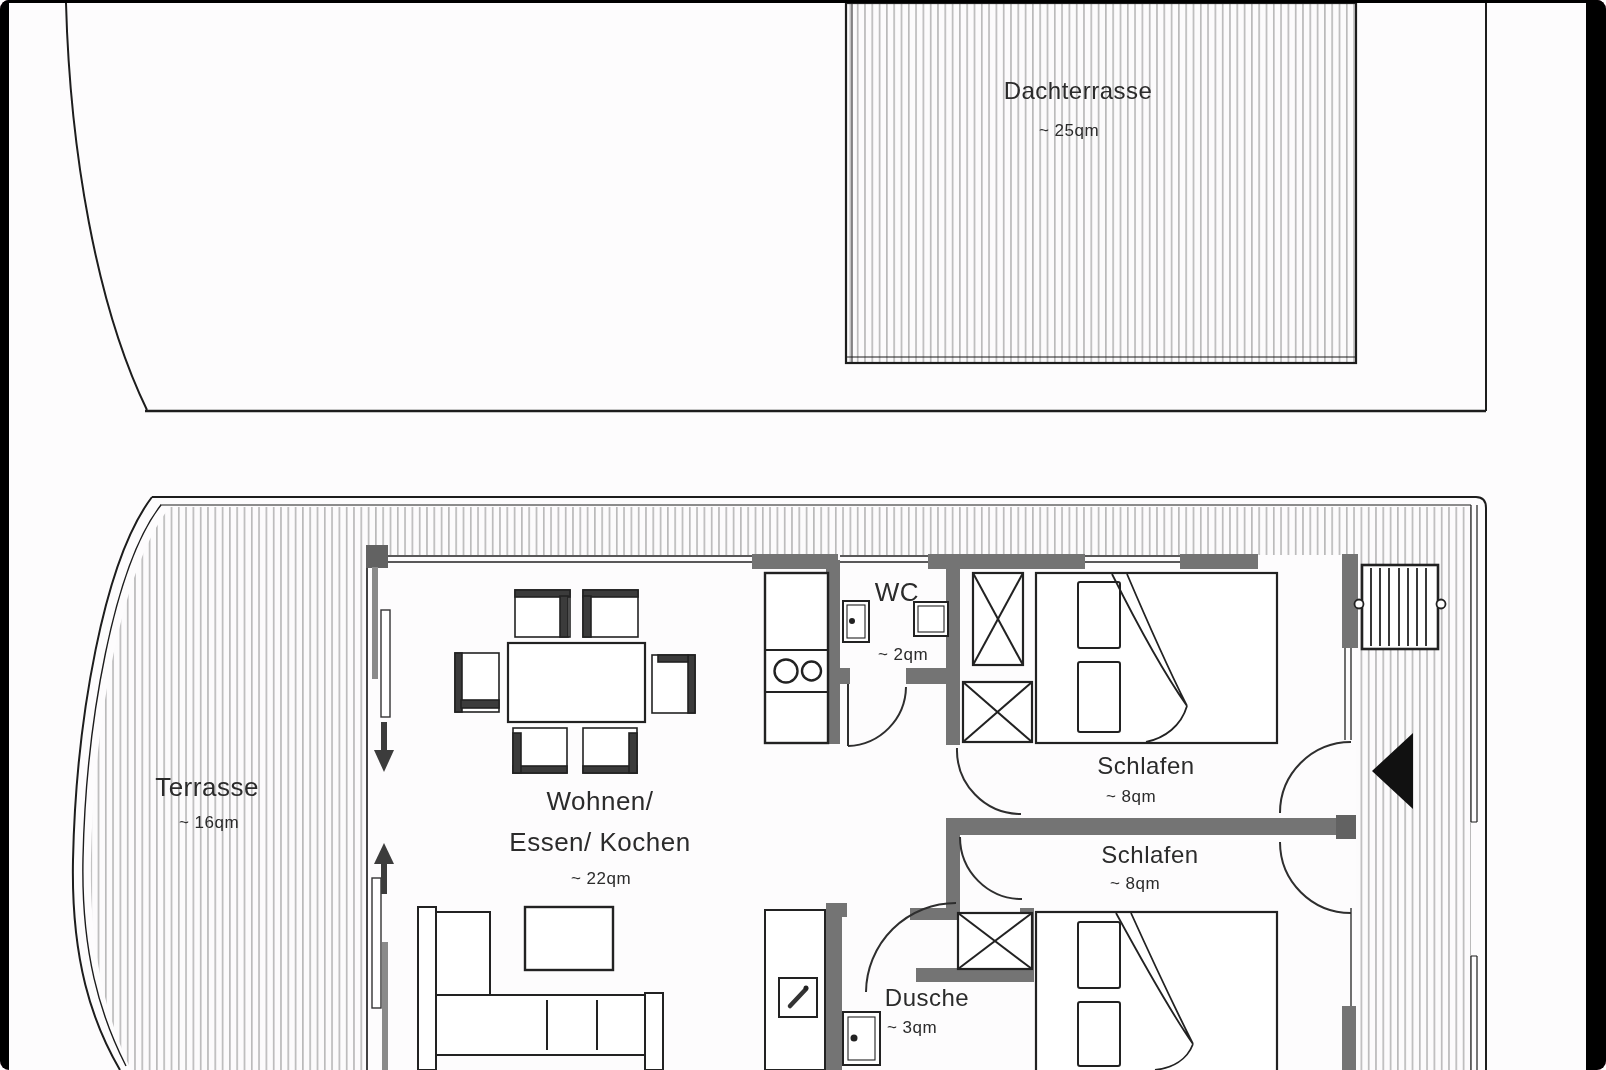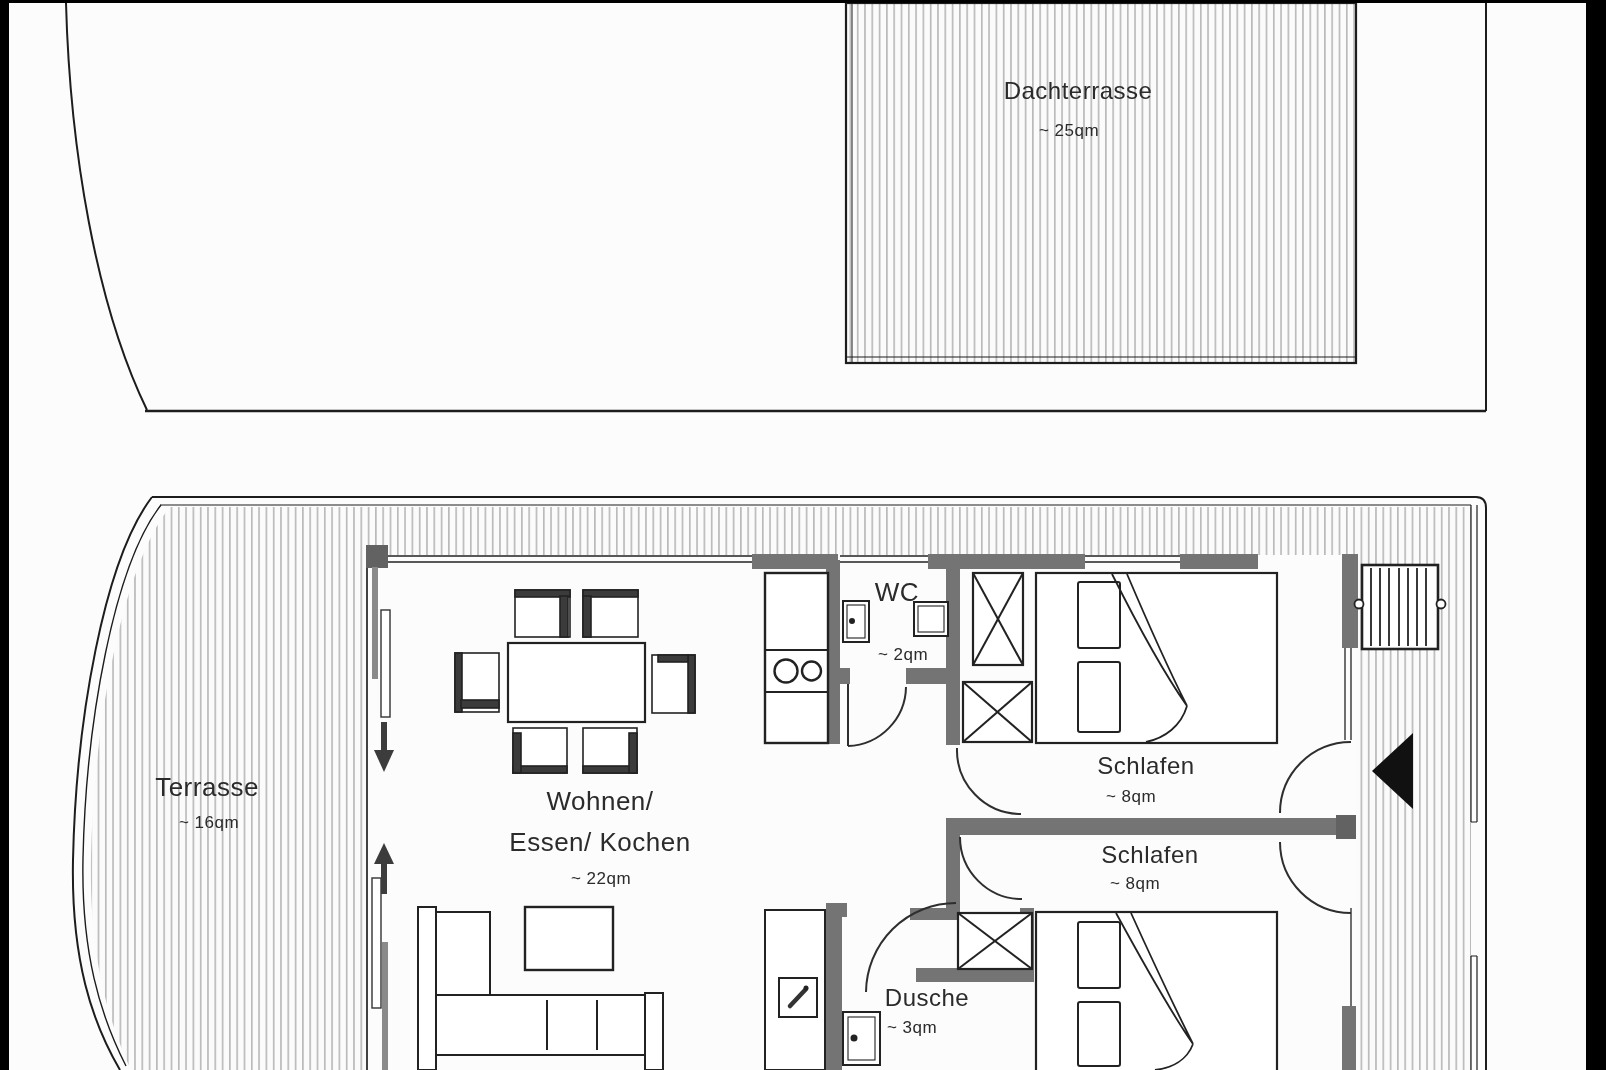--- a/index.html
+++ b/index.html
@@ -1,18 +1,18 @@
 <!DOCTYPE html>
 <html><head>
 <meta charset="utf-8">
 <style>
   html,body{margin:0;padding:0;background:#ffffff;}
   .canvas{
     position:relative;width:1606px;height:1070px;overflow:hidden;
-    background:#ec4899;font-family:"Liberation Sans",sans-serif;
+    background:#ec4899;font-family:"Liberation Sans",sans-serif;border-radius:9px;
   }
   svg{display:block;}
   text{fill:#2b2b2b;}
   .room-name{font-size:26px;letter-spacing:.5px;}
   .room-name-sm{font-size:24px;letter-spacing:.5px;}
   .room-area{font-size:17px;letter-spacing:.5px;}
 </style>
 </head>
 <body>
 

